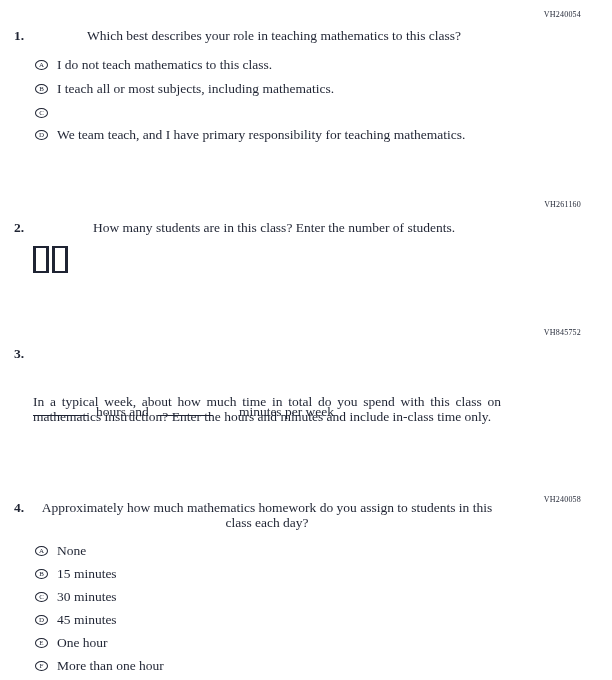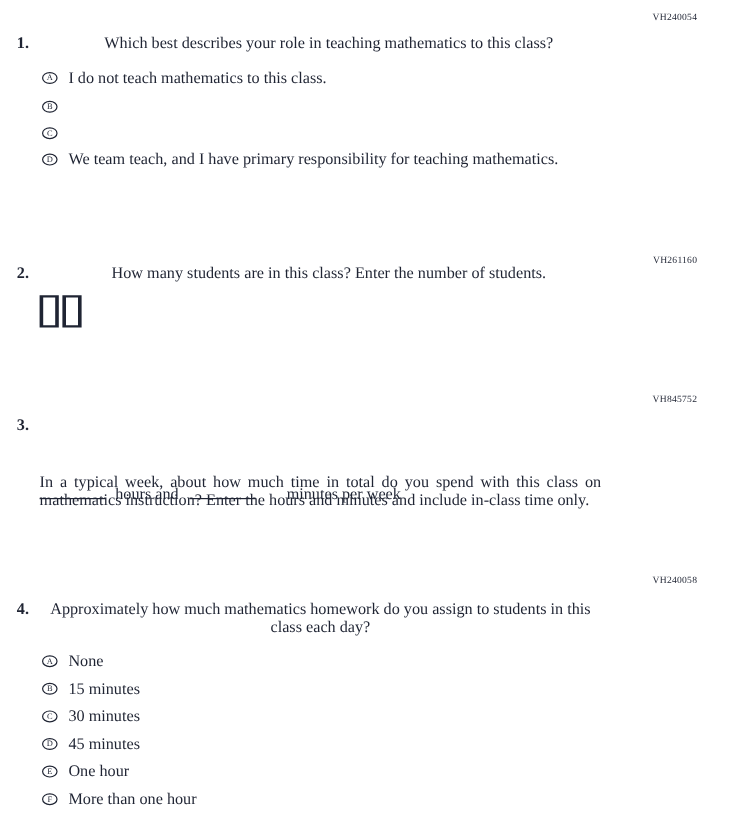--- a/index.html
+++ b/index.html
@@ -108,31 +108,32 @@
     <div class="q-num">1.</div>
     <div class="q-text">Which best describes your role in teaching mathematics to this class?</div>
   </div>
   <div class="opts opts-q1" style="top:57px">
     <div class="opt">
       <span class="bubble">A</span>
       <span class="opt-label">I do not teach mathematics to this class.</span>
     </div>
     <div class="opt">
       <span class="bubble">B</span>
+      <span class="opt-label">I teach all or most subjects, including mathematics.</span>
     </div>
     <div class="opt">
       <span class="bubble">C</span>
     </div>
     <div class="opt">
       <span class="bubble">D</span>
       <span class="opt-label">We team teach, and I have primary responsibility for teaching mathematics.</span>
     </div>
   </div>
 
-  <div class="acc-code" style="top:212px">VH261160</div>
+  <div class="acc-code" style="top:200px">VH261160</div>
   <div class="q-row" style="top:220px">
     <div class="q-num">2.</div>
     <div class="q-text">How many students are in this class? Enter the number of students.</div>
   </div>
   <div class="digit-boxes" style="top:246px">
     <div class="digit-box"></div>
     <div class="digit-box"></div>
   </div>
 
   <div class="acc-code" style="top:328px">VH845752</div>
@@ -140,21 +141,21 @@
     <div class="q-num">3.</div>
     <div class="q-text justify narrow">In a typical week, about how much time in total do you spend with this class on mathematics instruction? Enter the hours and minutes and include in-class time only.</div>
   </div>
   <div class="fill-line" style="top:403px">
     <span class="blank"></span>
     <span class="fill-label-1">hours and</span>
     <span class="blank blank-2"></span>
     <span class="fill-label-2">minutes per week</span>
   </div>
 
-  <div class="acc-code" style="top:479px">VH240058</div>
+  <div class="acc-code" style="top:495px">VH240058</div>
   <div class="q-row" style="top:500px">
     <div class="q-num">4.</div>
     <div class="q-text narrow">Approximately how much mathematics homework do you assign to students in this class each day?</div>
   </div>
   <div class="opts opts-q4" style="top:543px">
     <div class="opt">
       <span class="bubble">A</span>
       <span class="opt-label">None</span>
     </div>
     <div class="opt">

